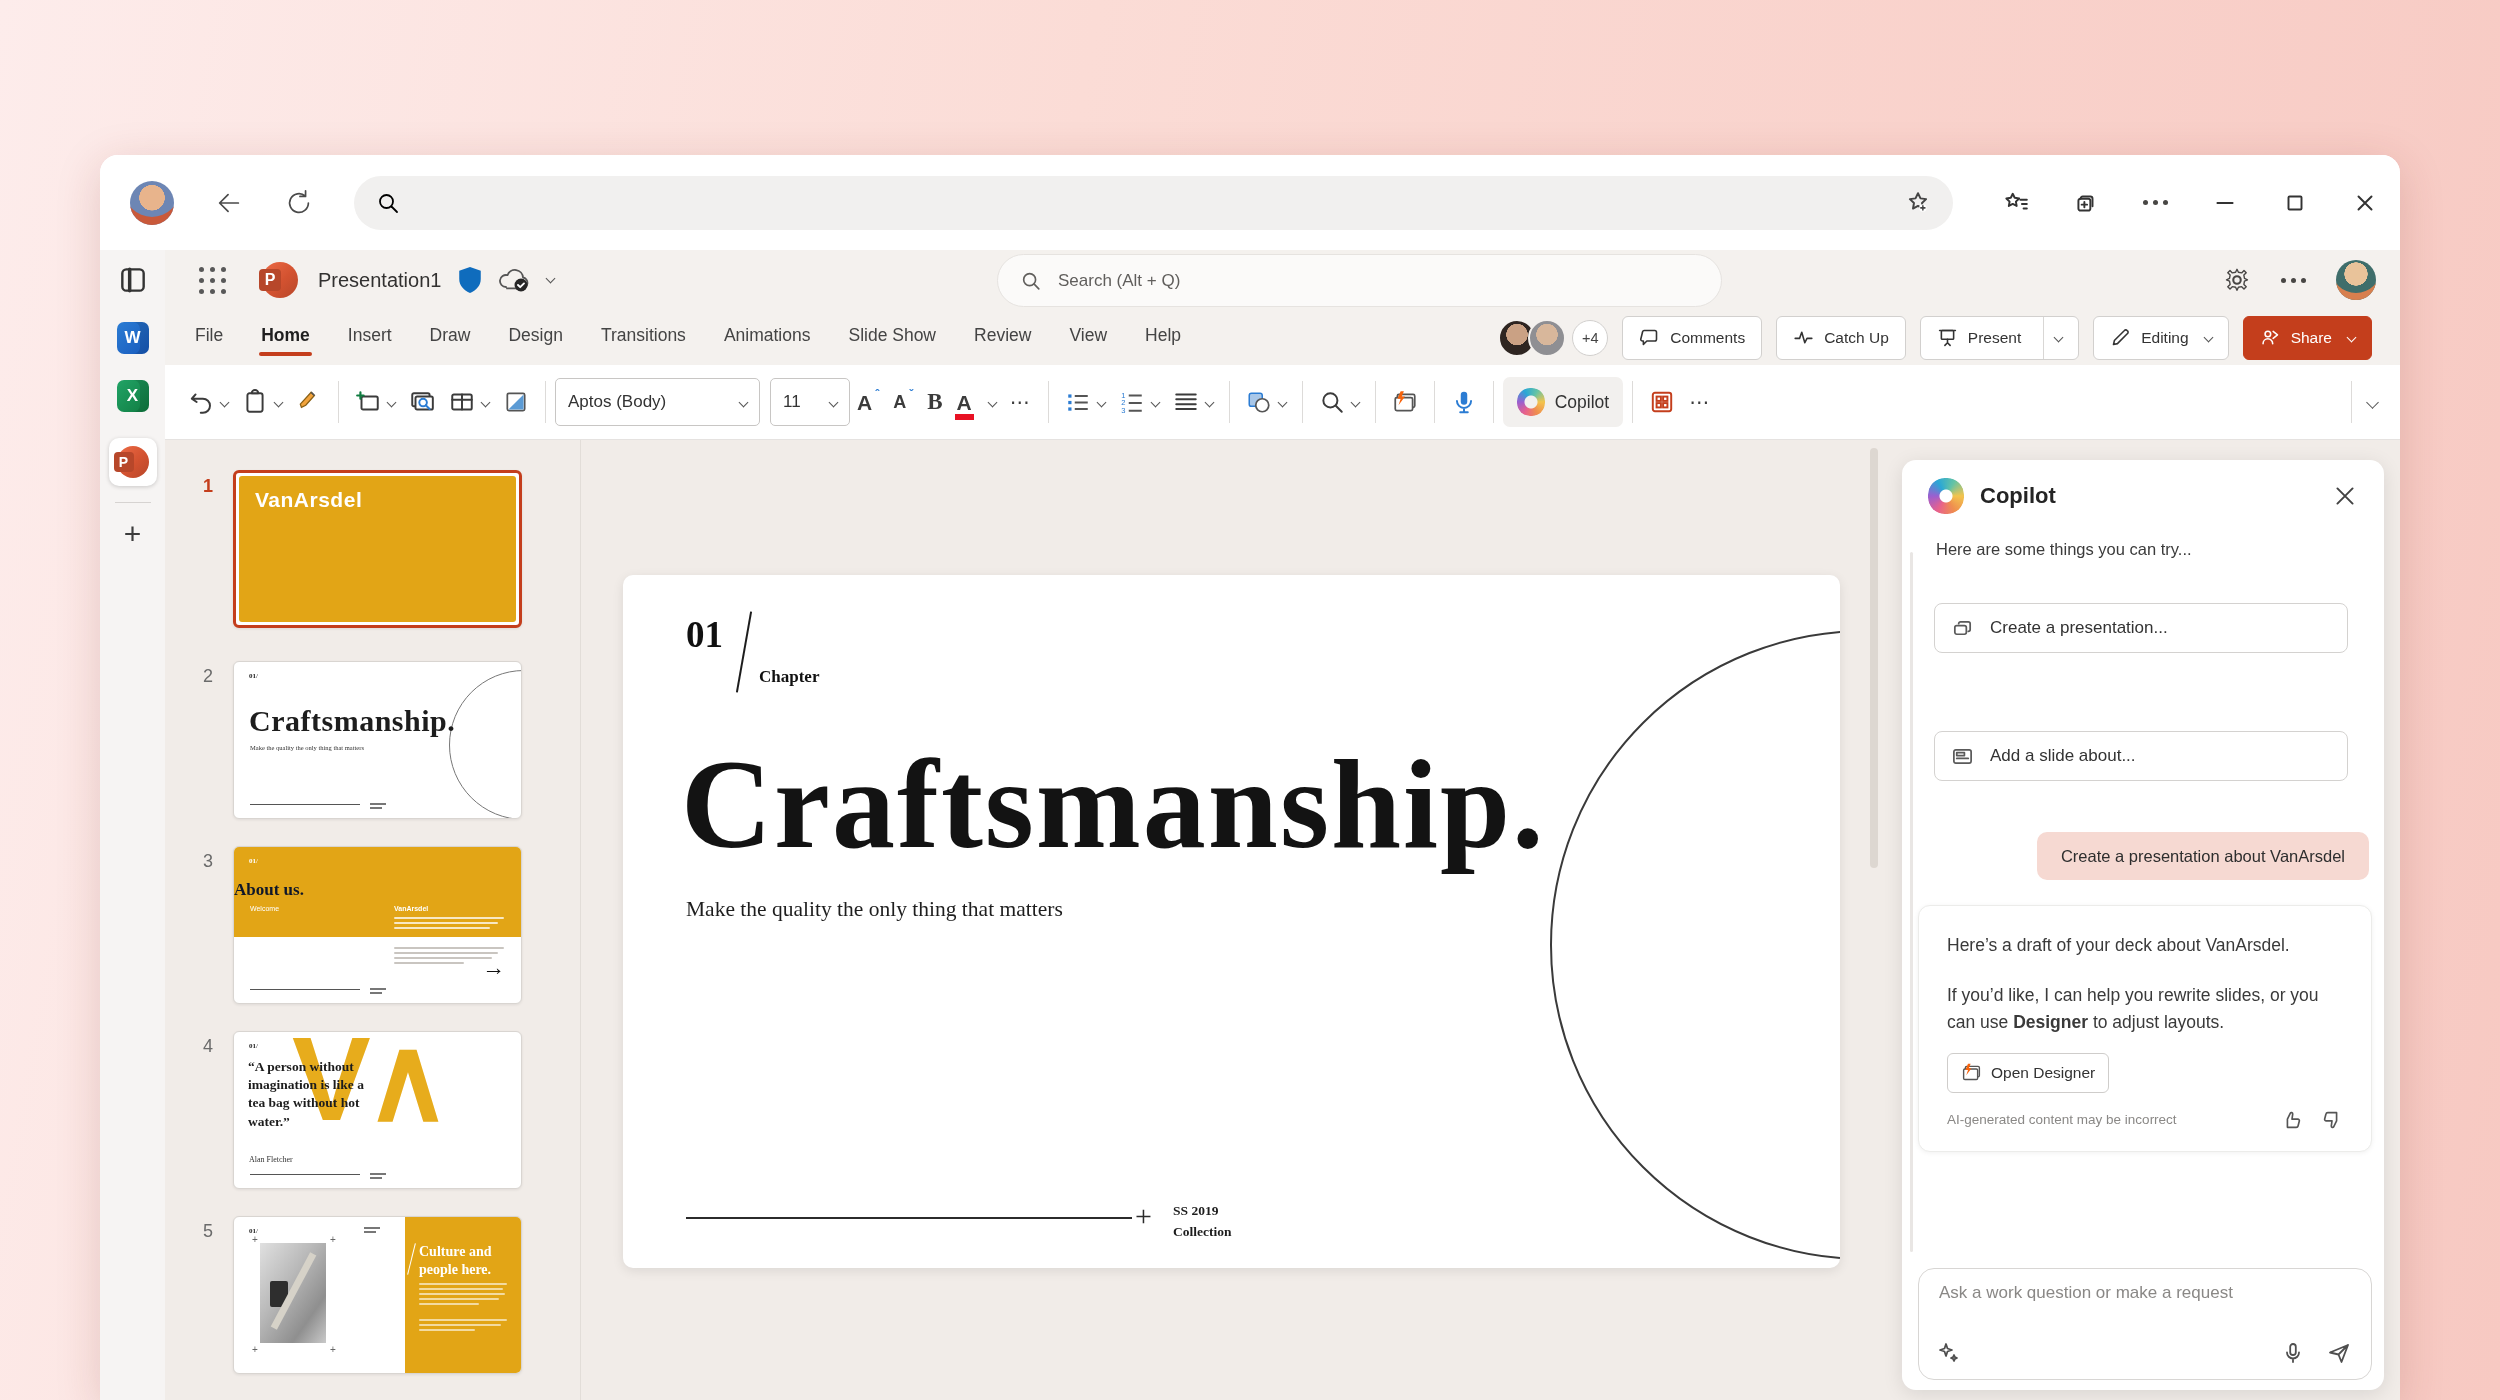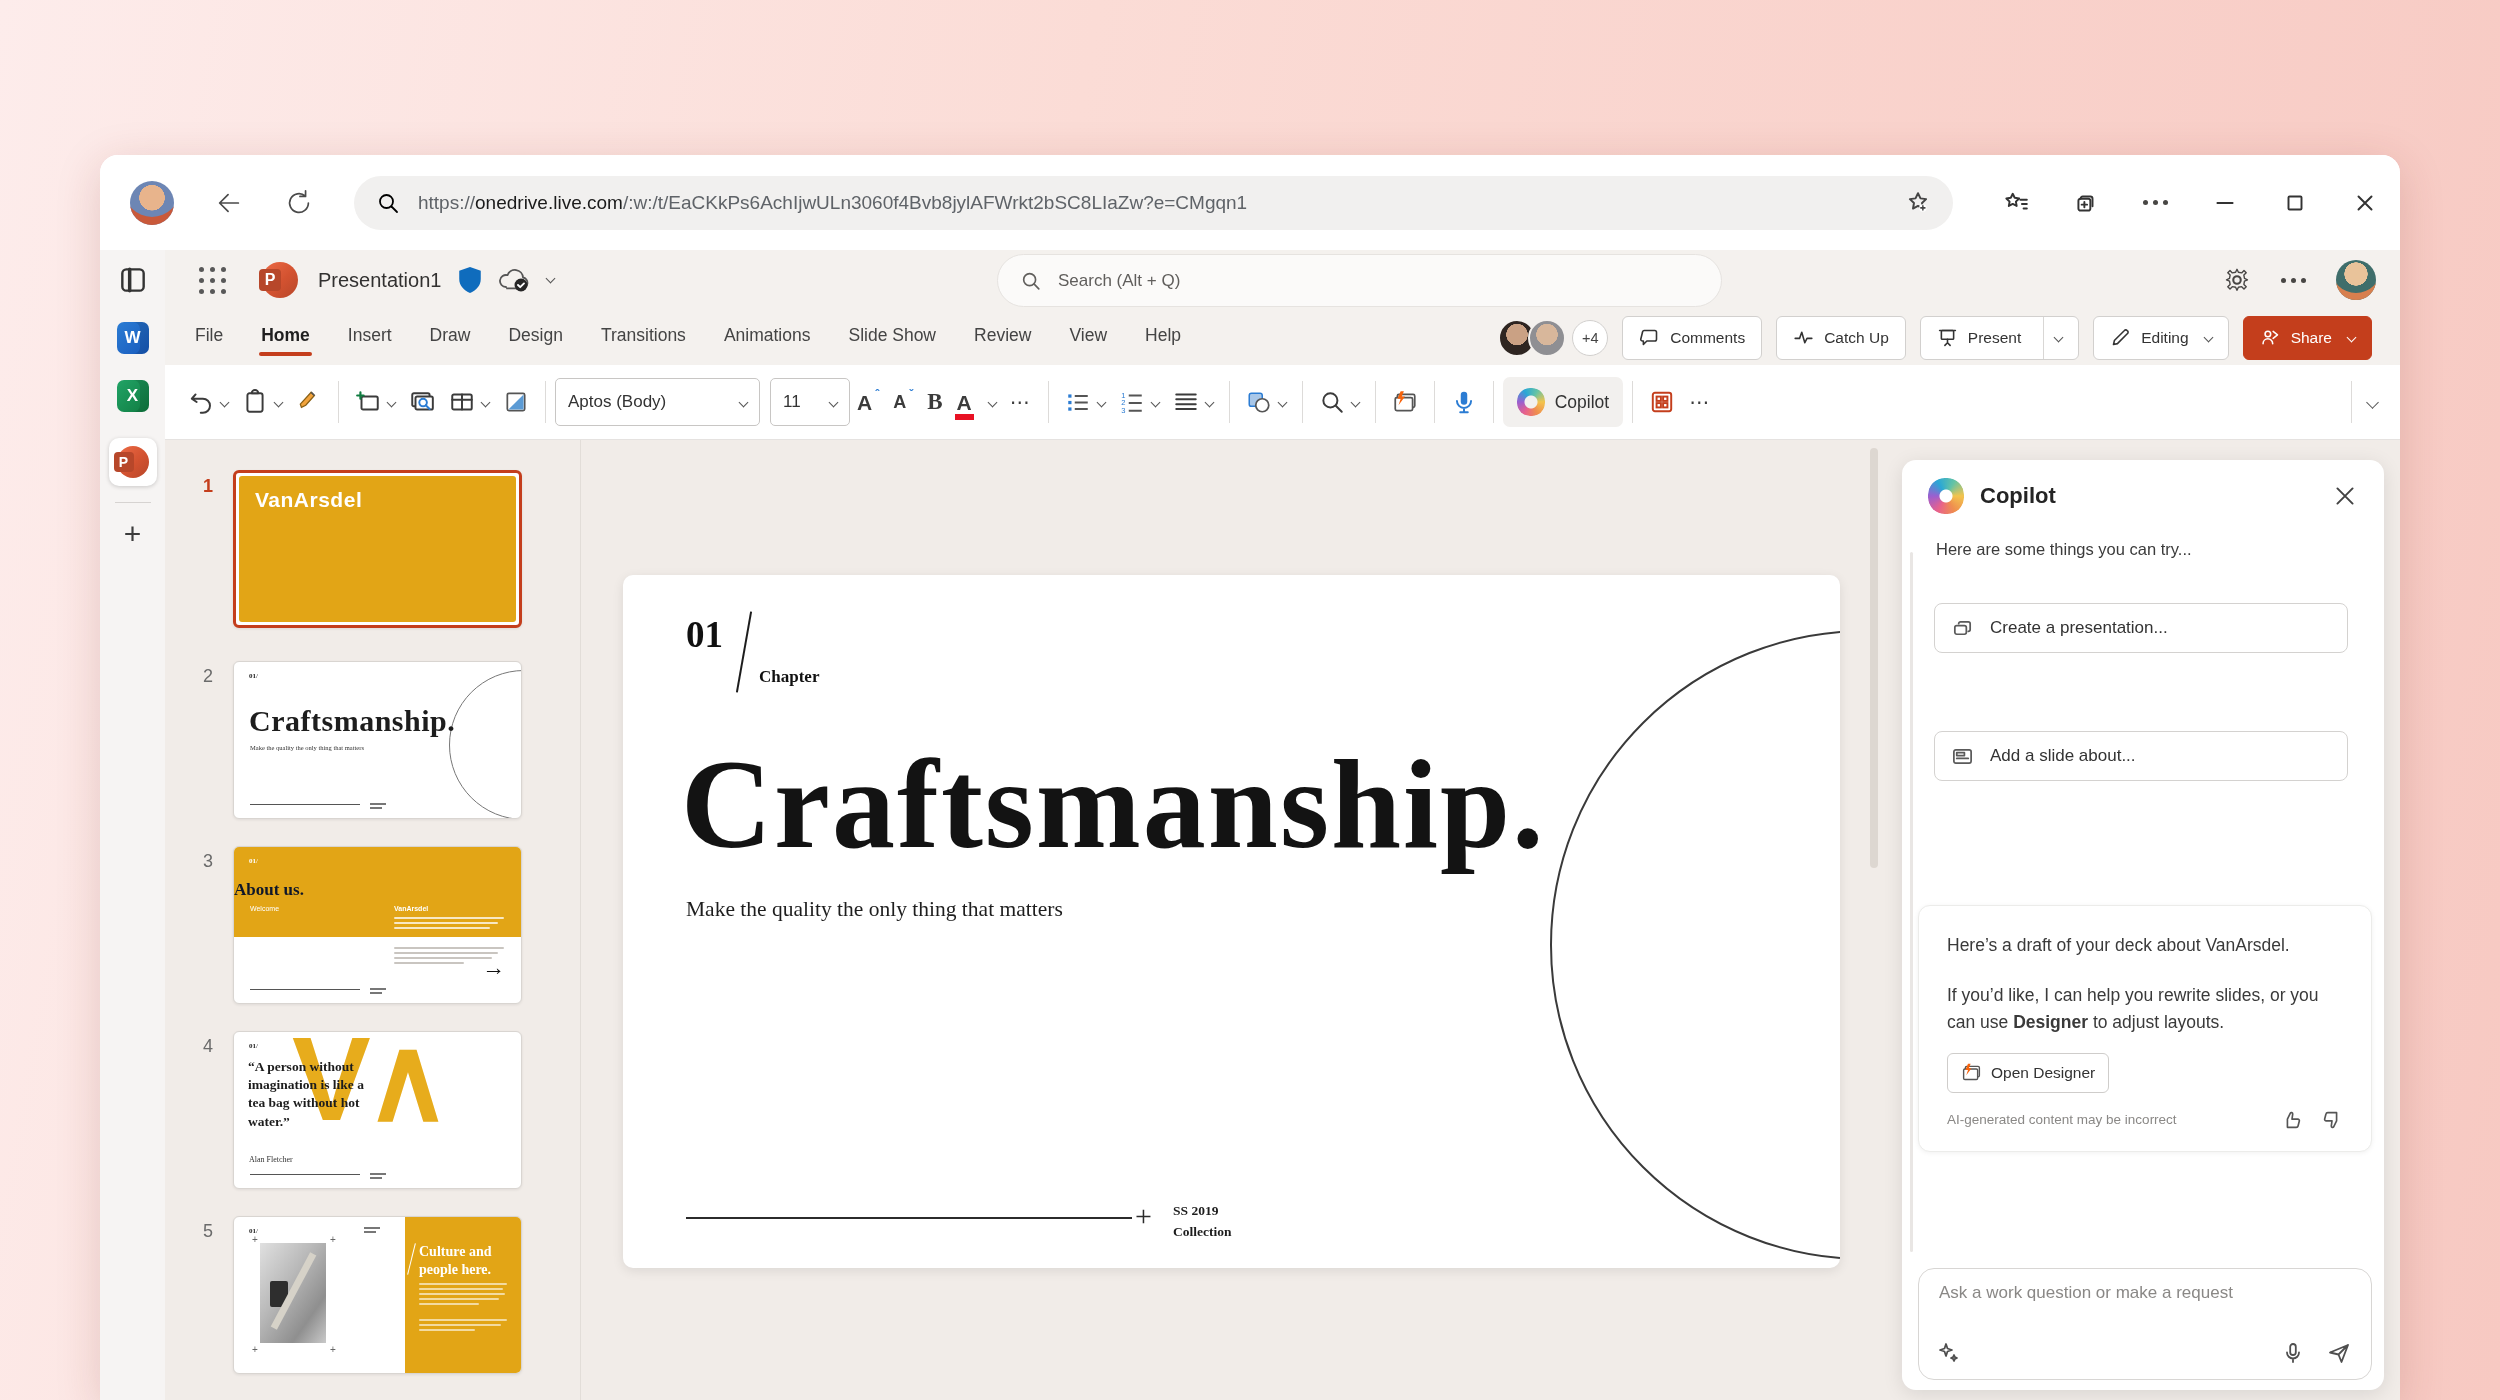--- a/index.html
+++ b/index.html
@@ -214,21 +214,20 @@
         <path d="M26 16 H7 M15 7 L6 16 L15 25"></path>
       </svg>
     <svg class="nav-ic stroke" viewBox="0 0 32 32">
         <path d="M26 16 a10 10 0 1 1 -3.4 -7.5 M23 3 v6 h-6"></path>
       </svg>
     <div class="url-pill">
       <svg class="stroke" width="24" height="24" viewBox="0 0 24 24">
           <circle cx="10.5" cy="10.5" r="6.5"></circle>
           <path d="M15.5 15.5 L21 21"></path>
         </svg>
-      <div class="url-text"><span>https://</span><span class="host">onedrive.live.com</span><span>/:w:/t/EaCKkPs6AchIjwULn3060f4Bvb8jylAFWrkt2bSC8LIaZw?e=CMgqn1</span></div>
       <svg class="pill-right stroke" width="26" height="26" viewBox="0 0 24 24">
           <path d="M12 3 l2.3 4.7 5.2.7 -3.8 3.6 .9 5.1 -4.6-2.4 -4.6 2.4 .9-5.1 -3.8-3.6 5.2-.7 Z"></path>
           <circle cx="16.5" cy="16.5" r="3.4" fill="#fff" stroke="none"></circle>
           <path d="M16.5 14.6 v3.8 M14.6 16.5 h3.8" stroke-width="1.4"></path>
         </svg>
     </div>
     <div class="chrome-right">
       <svg class="wc stroke" viewBox="0 0 24 24">
           <path d="M9 3.5 l1.8 3.7 4.1.6 -3 2.9 .7 4 -3.6-1.9 -3.6 1.9 .7-4 -3-2.9 4.1-.6 Z"></path>
           <path d="M16 9 h6 M17.5 13 h4.5 M19 17 h3"></path>
@@ -680,20 +679,21 @@
           </button>
           <button class="sugg" style="top:271px;">
             <svg class="stroke" viewBox="0 0 24 24">
                 <rect x="3" y="5" width="18" height="14" rx="2"></rect>
                 <rect x="6" y="8" width="8" height="3"></rect>
                 <path d="M6 14 h12"></path>
               </svg>
             <span>Add a slide about...</span>
           </button>
 
+          <div class="chip">Create a presentation about VanArsdel</div>
 
           <div class="resp">
             <p>Here’s a draft of your deck about VanArsdel.</p>
             <div class="gap"></div>
             <p><span>If you’d like, I can help you rewrite slides, or you can use </span><b>Designer</b><span> to adjust layouts.</span></p>
             <button class="od-btn">
               <svg viewBox="0 0 24 24">
                   <rect x="5" y="5" width="16" height="12" rx="1.5" fill="none" stroke="#555" stroke-width="1.6"></rect>
                   <rect x="3" y="8" width="16" height="12" rx="1.5" fill="#fff" stroke="#555" stroke-width="1.6"></rect>
                   <path d="M8 2 L5 9 h3 L6 15 L12 7 h-3 L11 2 Z" fill="#f7630c"></path>

